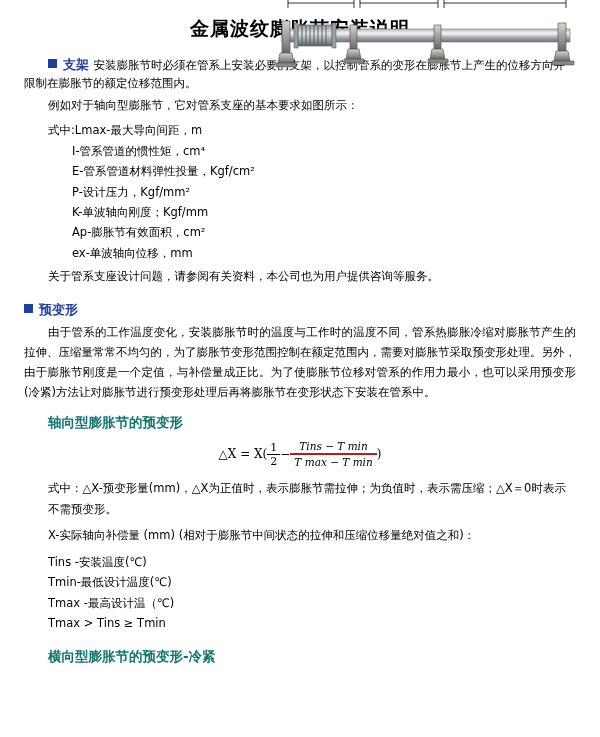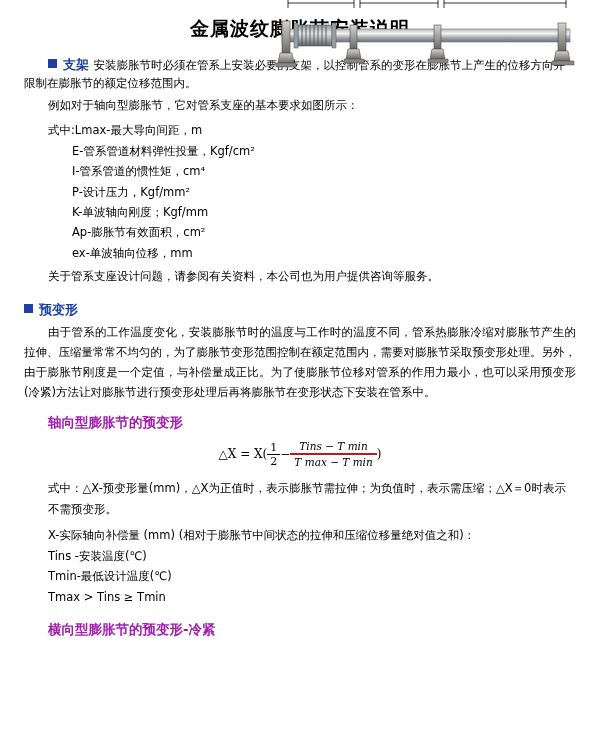--- a/index.html
+++ b/index.html
@@ -54,21 +54,21 @@
     display: inline-block;
     width: 9px;
     height: 9px;
     background: #1f3fa0;
     margin-right: 6px;
     vertical-align: 1px;
   }
   .sub-head {
     font-size: 13.5px;
     font-weight: bold;
-    color: #a21caf;
+    color: #0f766e;
     margin: 12px 0 6px 0;
     text-indent: 24px;
     font-family: "DejaVu Sans", "Liberation Sans", sans-serif;
   }
   .formula-box {
     text-align: center;
     margin: 10px 0 10px 0;
   }
   .formula-inline {
     display: inline-block;
@@ -277,22 +277,22 @@
         <div class="fig-labels">
           <span style="position:absolute;left:36px;top:-2px;">4D</span>
           <span style="position:absolute;left:107px;top:-2px;">14D</span>
           <span style="position:absolute;left:205px;top:-2px;">Lmax</span>
         </div>
       </div>
     </div>
 
     <div class="deflist">
       <div class="d0">式中:Lmax-最大导向间距，m</div>
+      <div class="d1">I-管系管道的惯性矩，cm⁴</div>
       <div class="d1">E-管系管道材料弹性投量，Kgf/cm²</div>
-      <div class="d1">I-管系管道的惯性矩，cm⁴</div>
       <div class="d1">P-设计压力，Kgf/mm²</div>
       <div class="d1">K-单波轴向刚度；Kgf/mm</div>
       <div class="d1">Ap-膨胀节有效面积，cm²</div>
       <div class="d1">ex-单波轴向位移，mm</div>
     </div>
 
     <p class="para indent">关于管系支座设计问题，请参阅有关资料，本公司也为用户提供咨询等服务。</p>
 
     <div class="sec-head" style="text-indent:0;margin-top:14px;">
       <span class="sq"></span><span>预变形</span>
@@ -302,21 +302,22 @@
 
     <div class="sub-head">轴向型膨胀节的预变形</div>
 
     <div class="formula2">
       <span>△X = X(</span><span class="nf"><span class="num">1</span><span class="den">2</span></span><span>−</span><span class="small-frac"><span class="num">Tins − T min</span><span class="den">T max − T min</span></span><span>)</span>
     </div>
 
     <div class="deflist">
       <div class="d0" style="text-indent:0;margin-left:24px;">式中：△X-预变形量(mm)，△X为正值时，表示膨胀节需拉伸；为负值时，表示需压缩；△X＝0时表示不需预变形。</div>
       <div class="d0" style="margin-top:6px;">X-实际轴向补偿量 (mm) (相对于膨胀节中间状态的拉伸和压缩位移量绝对值之和)：</div>
-      <div class="d0" style="">Tins -安装温度(℃)</div>
+      <div class="d0" style="margin-top:6px;">Tins -安装温度(℃)</div>
       <div class="d0">Tmin-最低设计温度(℃)</div>
+      <div class="d0">Tmax -最高设计温（℃)</div>
       <div class="d0">Tmax &gt; Tins ≥ Tmin</div>
     </div>
 
     <div class="sub-head" style="margin-top:14px;">横向型膨胀节的预变形-冷紧</div>
 
   </div>
 </div>
 
 </body></html>

